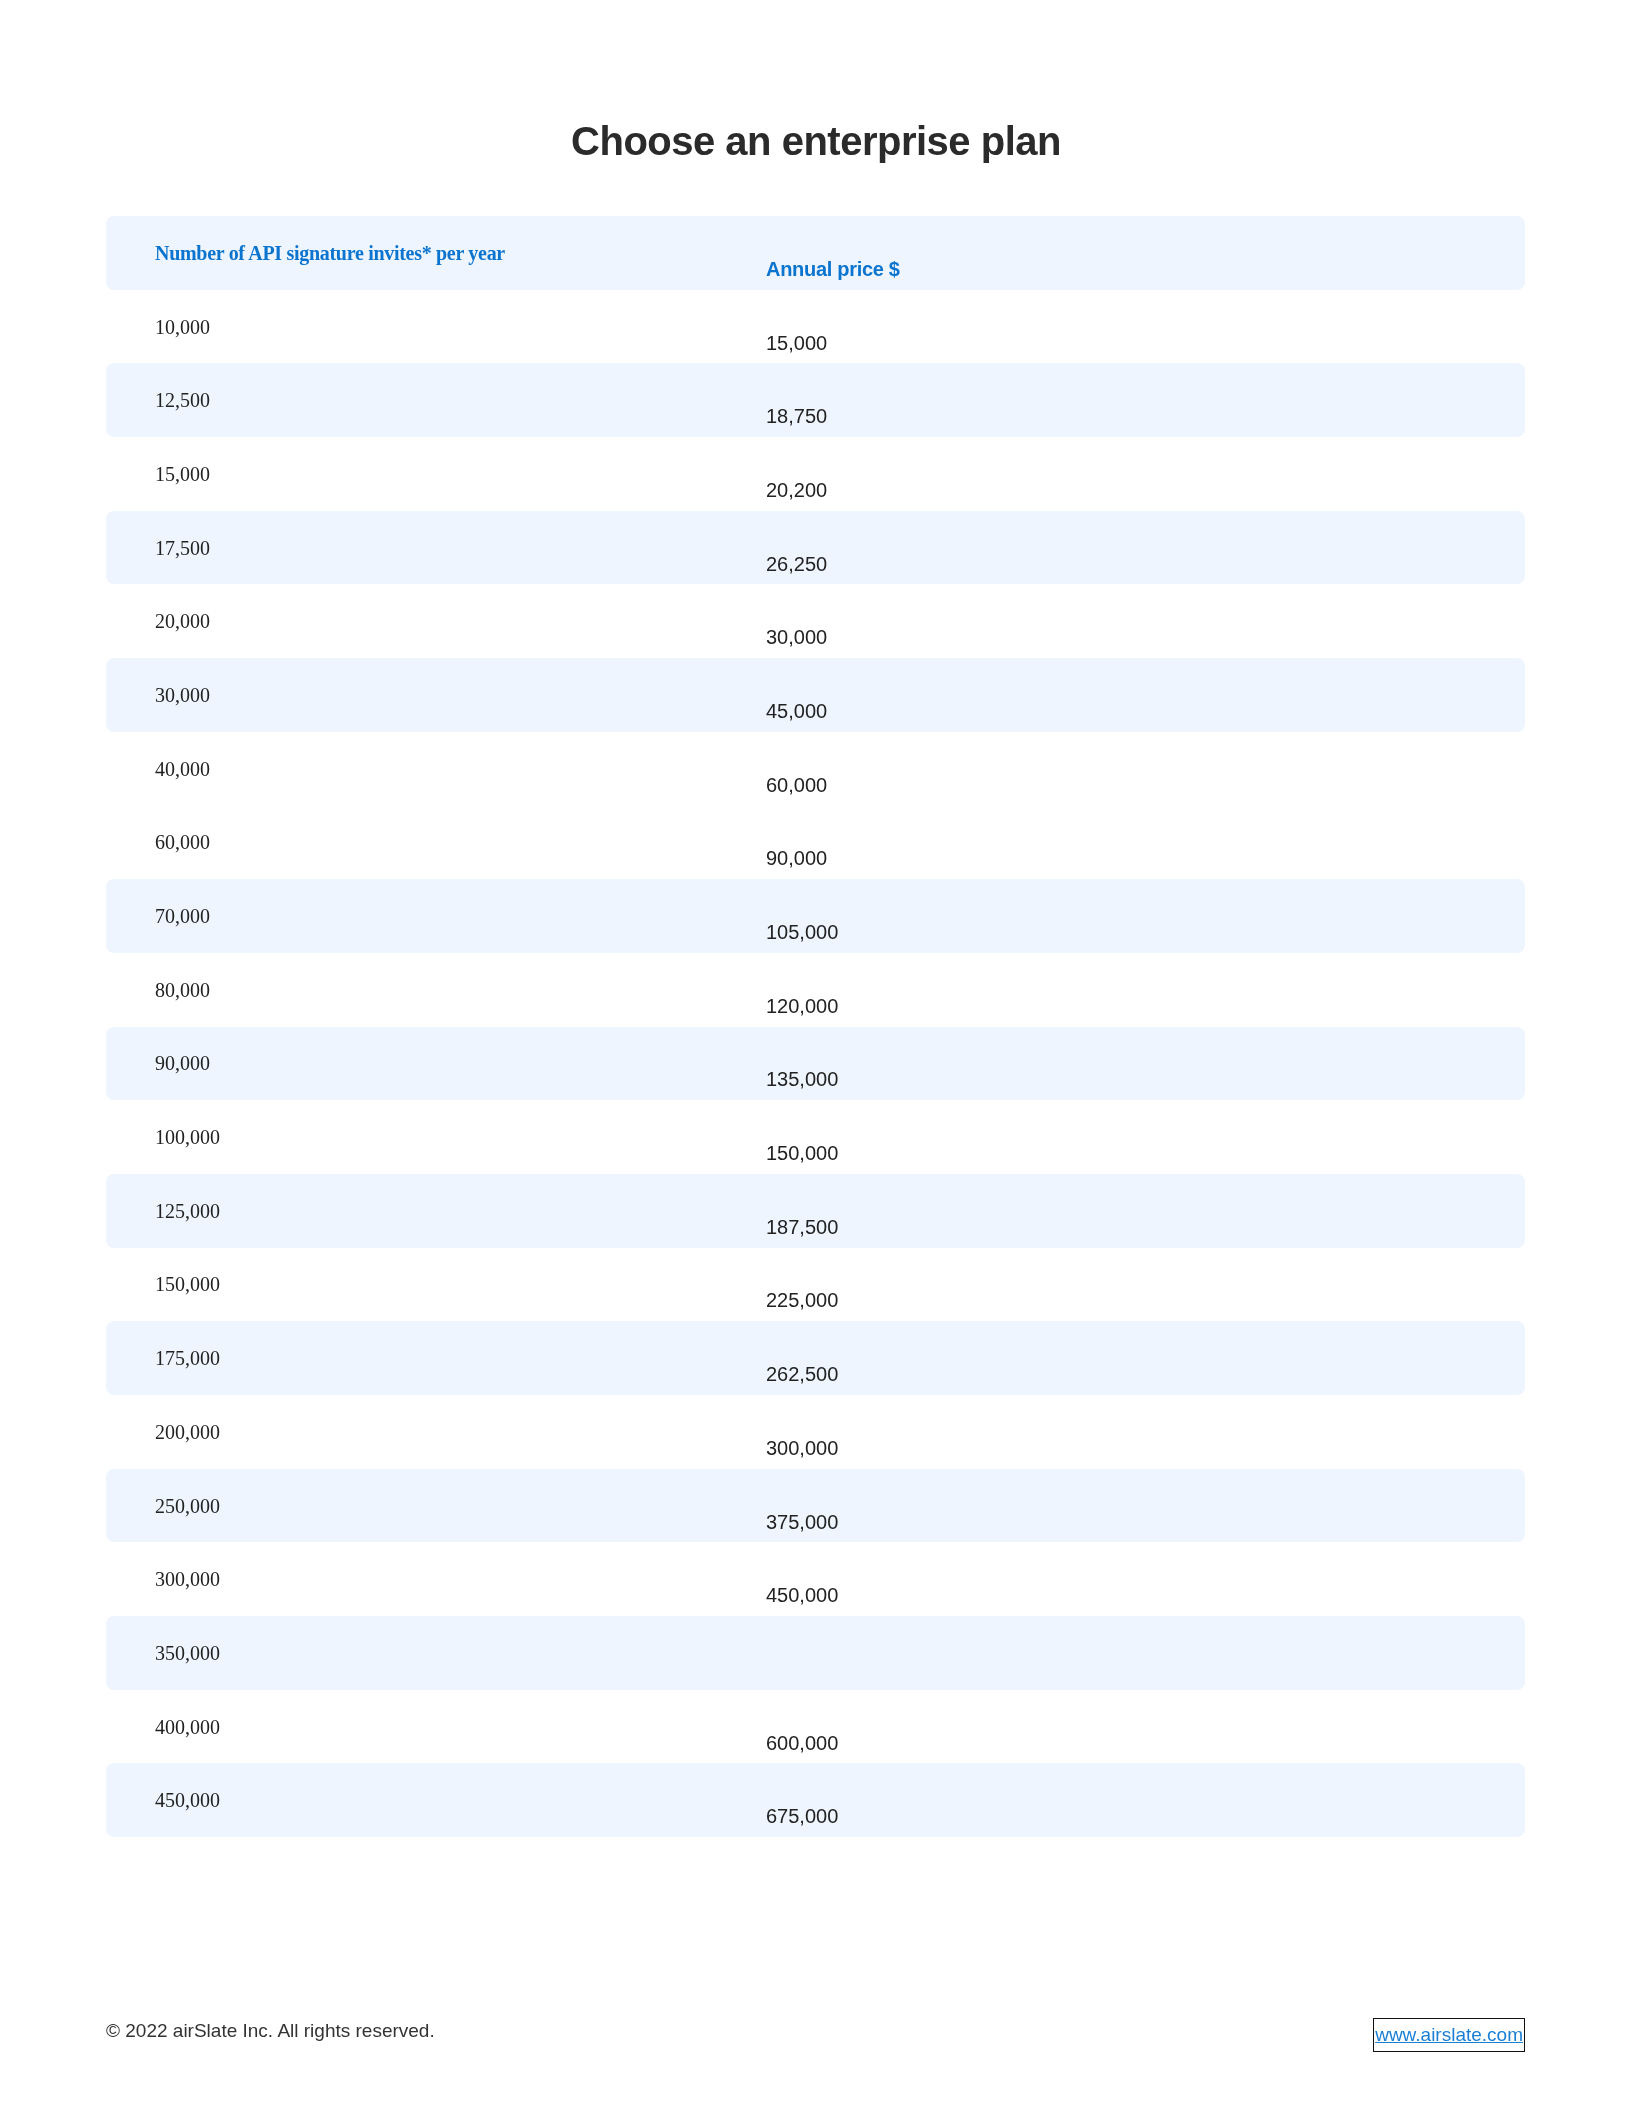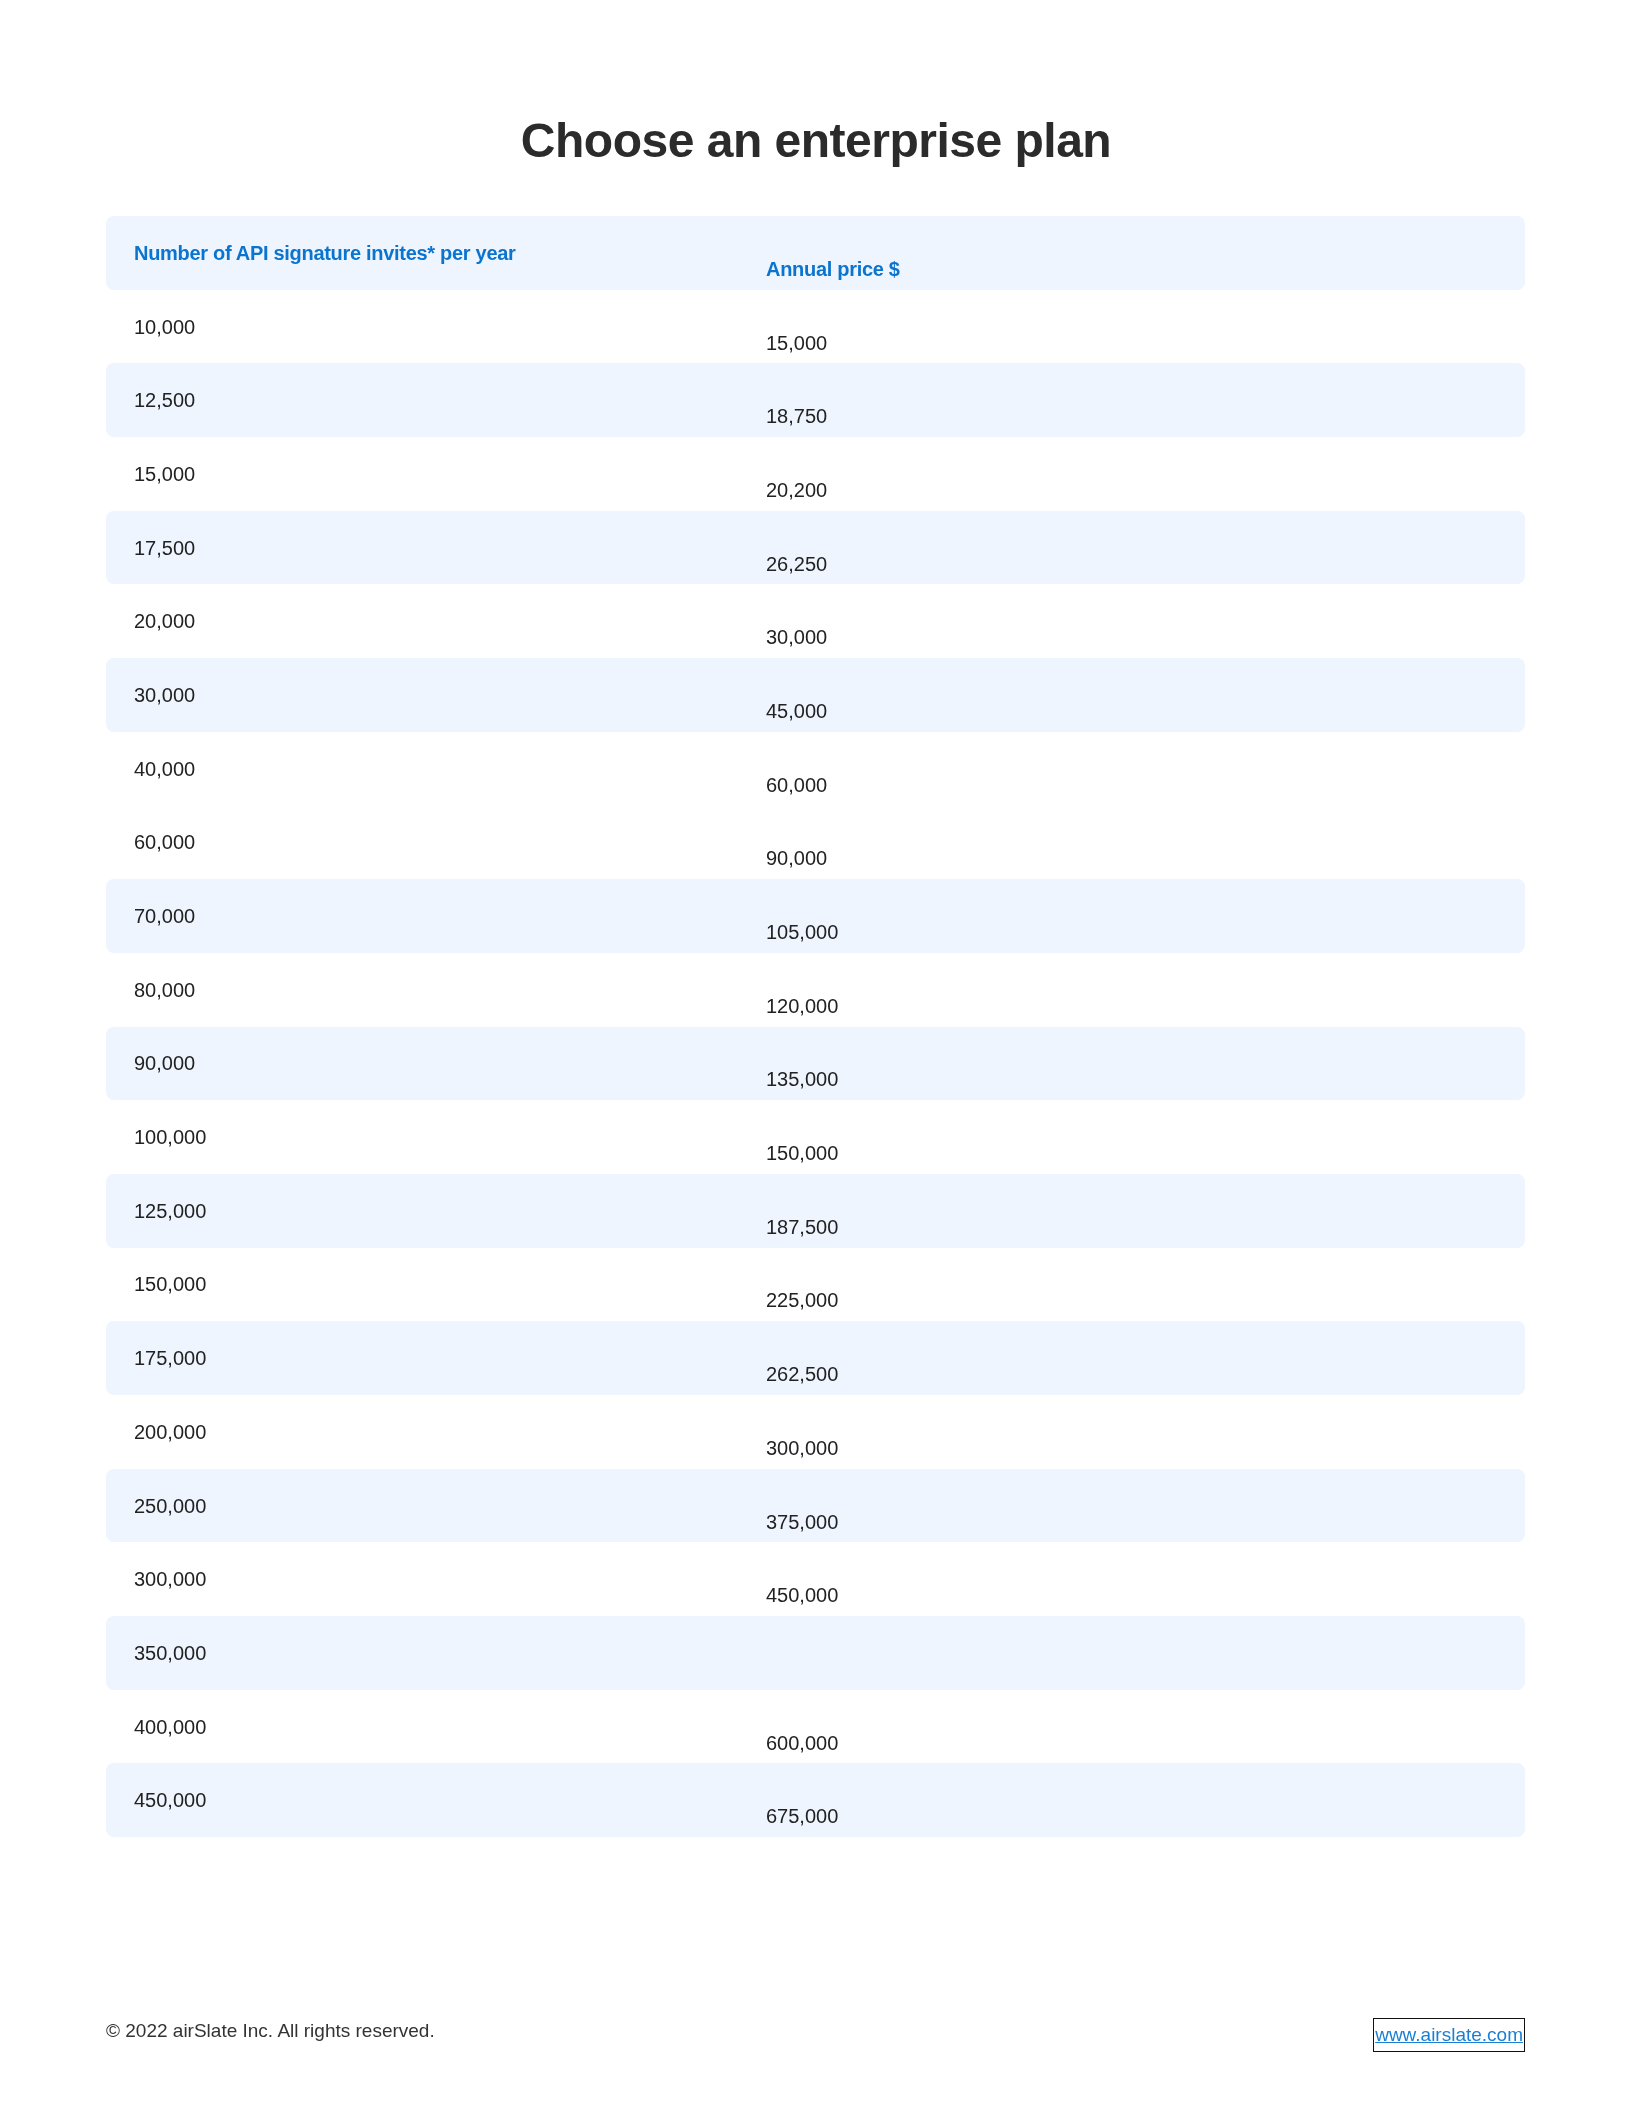--- a/index.html
+++ b/index.html
@@ -3,33 +3,33 @@
   <meta charset="utf-8">
   <style>
     html, body { margin: 0; padding: 0; background: #ffffff; }
     body {
       width: 1632px; height: 2112px; position: relative; overflow: hidden;
       font-family: "Liberation Sans", "DejaVu Sans", sans-serif;
       color: #222222;
     }
     .title {
       position: absolute; left: 0; width: 1632px; top: 116px;
-      text-align: center; font-size: 48px; font-weight: bold;
+      text-align: center; font-size: 40px; font-weight: bold;
       color: #2b2b2b; letter-spacing: -0.5px; line-height: 50px;
     }
     .table {
       position: absolute; left: 106px; top: 216px; width: 1419px;
     }
     .row {
       display: flex; align-items: center; height: 73.7px;
       border-radius: 8px; box-sizing: border-box;
     }
     .row.shaded { background: #eef5fe; }
     .cell { font-size: 20px; line-height: 24px; color: #222222; }
-    .cell.c1 { width: 660px; padding-left: 28px; box-sizing: border-box; }
+    .cell.c1 { width: 660px; padding-left: 49px; box-sizing: border-box; font-family: Liberation Serif, serif; }
     .cell.c2 { flex: 1; margin-top: 32px; }
     .header .cell { color: #0a74cf; font-weight: bold; font-size: 20px; letter-spacing: -0.3px; }
     .footer-left {
       position: absolute; left: 106px; top: 2019px;
       font-size: 19px; color: #333333; line-height: 24px;
     }
     .footer-link {
       position: absolute; right: 107px; top: 2018px;
       font-size: 19px; color: #1a7fd4; line-height: 24px;
       text-decoration: underline; border: 1.5px solid #111; padding: 4px 1px;

